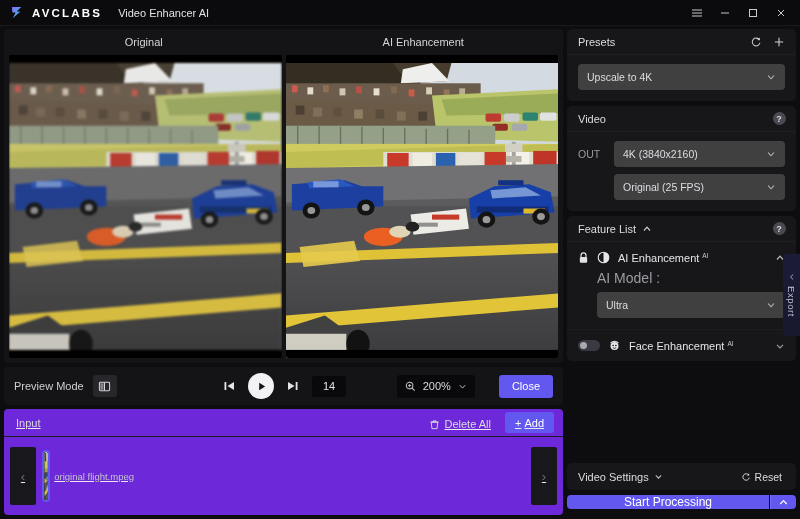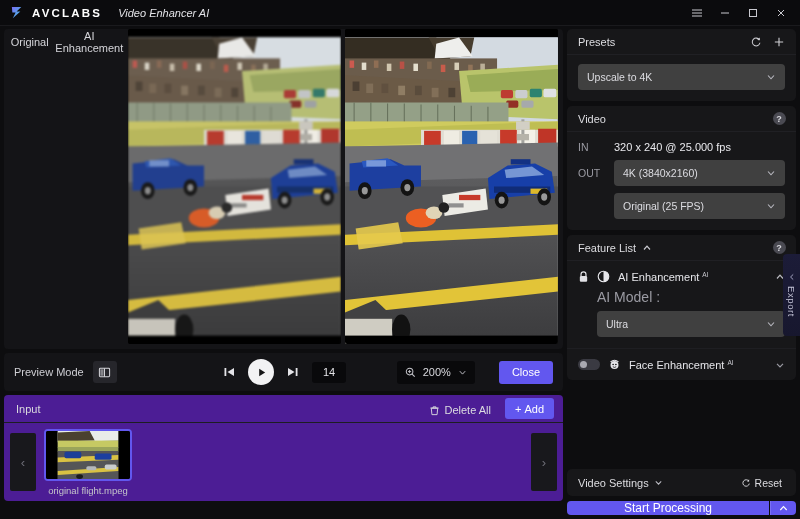--- a/index.html
+++ b/index.html
@@ -18,38 +18,38 @@
     background: #0b0b0d;
     display: flex; align-items: center;
     padding: 0 6px 0 10px;
     border-bottom: 1px solid #1a1a1d;
   }
   .brand { display: flex; align-items: center; gap: 7px; }
   .logo-mark { width: 15px; height: 15px; display: block; }
   .brand-name {
     font-size: 11.5px; letter-spacing: 2.2px; font-weight: 700; color: #ffffff;
   }
-  .app-title { font-size: 11px; color: #e2e2e6; margin-left: 16px; font-style: italic; }
+  .app-title { font-size: 11px; color: #e2e2e6; margin-left: 16px; }
   .win-ctrls { margin-left: auto; display: flex; align-items: center; gap: 2px; }
   .win-btn {
     width: 26px; height: 22px; display: flex; align-items: center; justify-content: center;
     color: #c9c9cf; font-size: 12px; line-height: 1;
   }
 
   
   .body { flex: 1; display: flex; min-height: 0; }
   .left { width: 567px; display: flex; flex-direction: column; min-width: 0; padding: 0; }
 
   
   .preview-wrap {
     margin: 3px 4px 0 4px;
     background: #141417;
     border-radius: 4px;
     flex: 1;
-    display: flex; flex-direction: row; min-height: 0;
+    display: flex; flex-direction: column; min-height: 0;
     overflow: hidden;
   }
   .pane-labels { display: flex; height: 26px; align-items: center; }
   .pane-label {
     flex: 1; text-align: center; font-size: 11px; color: #d5d5da;
   }
   .panes { flex: 1; display: flex; gap: 4px; padding: 0 5px 5px 5px; min-height: 0; }
   .pane {
     flex: 1; position: relative; background: #000; border-radius: 2px;
     overflow: hidden; min-width: 0;
@@ -92,23 +92,23 @@
   }
   .zoom-val { font-size: 11px; color: #d8d8dd; }
   .btn-primary {
     background: #6257ef; color: #fff; font-size: 11px;
     border: none; border-radius: 3px; height: 23px; padding: 0 13px;
     display: flex; align-items: center; justify-content: center; cursor: pointer;
   }
 
   
   .inputpanel {
-    margin: 4px 4px 18px 4px; height: 106px; min-height: 106px;
-    background: #4c1d95; border-radius: 4px;
-    display: flex; flex-direction: column; overflow: hidden;
+    margin: 4px 4px 4px 4px; height: 106px; min-height: 106px;
+    background: #6d28d9; border-radius: 4px;
+    display: flex; flex-direction: column; overflow: hidden; text-decoration: underline;
   }
   .ip-head {
     height: 28px; min-height: 28px; display: flex; align-items: center;
     padding: 0 9px 0 12px; border-bottom: 1px solid #1d1d21;
   }
   .ip-title { font-size: 11px; color: #dadade; }
   .ip-actions { margin-left: auto; display: flex; align-items: flex-end; gap: 8px; }
   .btn-ghost {
     display: flex; align-items: center; gap: 5px;
     font-size: 11px; color: #dcdce0; background: transparent;
@@ -119,34 +119,34 @@
     border-radius: 3px; height: 21px; padding: 0 10px; cursor: pointer;
     display: flex; align-items: center; gap: 3px;
   }
   .ip-body { flex: 1; display: flex; align-items: center; padding: 0 0 0 0; position: relative; }
   .scroll-arrow {
     width: 26px; height: 58px; background: #18181c; color: #6d6d76;
     display: flex; align-items: center; justify-content: center; font-size: 13px;
     border-radius: 2px; margin: 0 6px;
   }
   .thumbs { flex: 1; display: flex; align-items: center; gap: 10px; min-width: 0; }
-  .thumb-item { display: flex; flex-direction: column; align-items: center; gap: 4px; width: 92px; }
+  .thumb-item { display: flex; flex-direction: row; align-items: center; gap: 4px; width: 92px; }
   .thumb {
     width: 88px; height: 52px; background: #000; border: 2px solid #6257ef;
     border-radius: 4px; overflow: hidden; position: relative;
   }
   .thumb svg { position: absolute; inset: 0; width: 100%; height: 100%; }
   .thumb-name { font-size: 9.5px; color: #c4c4ca; white-space: nowrap; }
 
   
   .right {
     width: 233px; min-width: 233px;
     background: #0d0d0f;
     display: flex; flex-direction: column;
-    padding: 3px 4px 4px 0; gap: 5px;
+    padding: 3px 4px 10px 0; gap: 5px;
     position: relative;
   }
   .card { background: #171719; border-radius: 5px; overflow: hidden; }
   .card-head {
     height: 26px; display: flex; align-items: center; padding: 0 7px 0 11px;
     border-bottom: 1px solid #202024;
   }
   .card-title { font-size: 11px; color: #dddde1; }
   .head-actions { margin-left: auto; display: flex; align-items: center; gap: 3px; }
   .hbtn {
@@ -695,24 +695,20 @@
         <div class="card-head">
           <span class="card-title">Video</span>
           <div class="head-actions">
             <div class="hbtn">
                 <span class="help-dot">?</span>
               </div>
           </div>
         </div>
         <div class="card-body">
           <div class="vrow">
-            <span class="vlabel">IN</span>
-            <span class="vval">320 x 240 @ 25.000 fps</span>
-          </div>
-          <div class="vrow">
             <span class="vlabel">OUT</span>
             <div class="select">
               <span>4K (3840x2160)</span>
               <svg class="chev" width="10" height="10" viewBox="0 0 10 10">
                   <path d="M2 3.5 L5 6.8 L8 3.5" fill="none" stroke="#b9b9c0" stroke-width="1.1"></path>
                 </svg>
             </div>
           </div>
           <div class="vrow indent">
             <div class="select">

